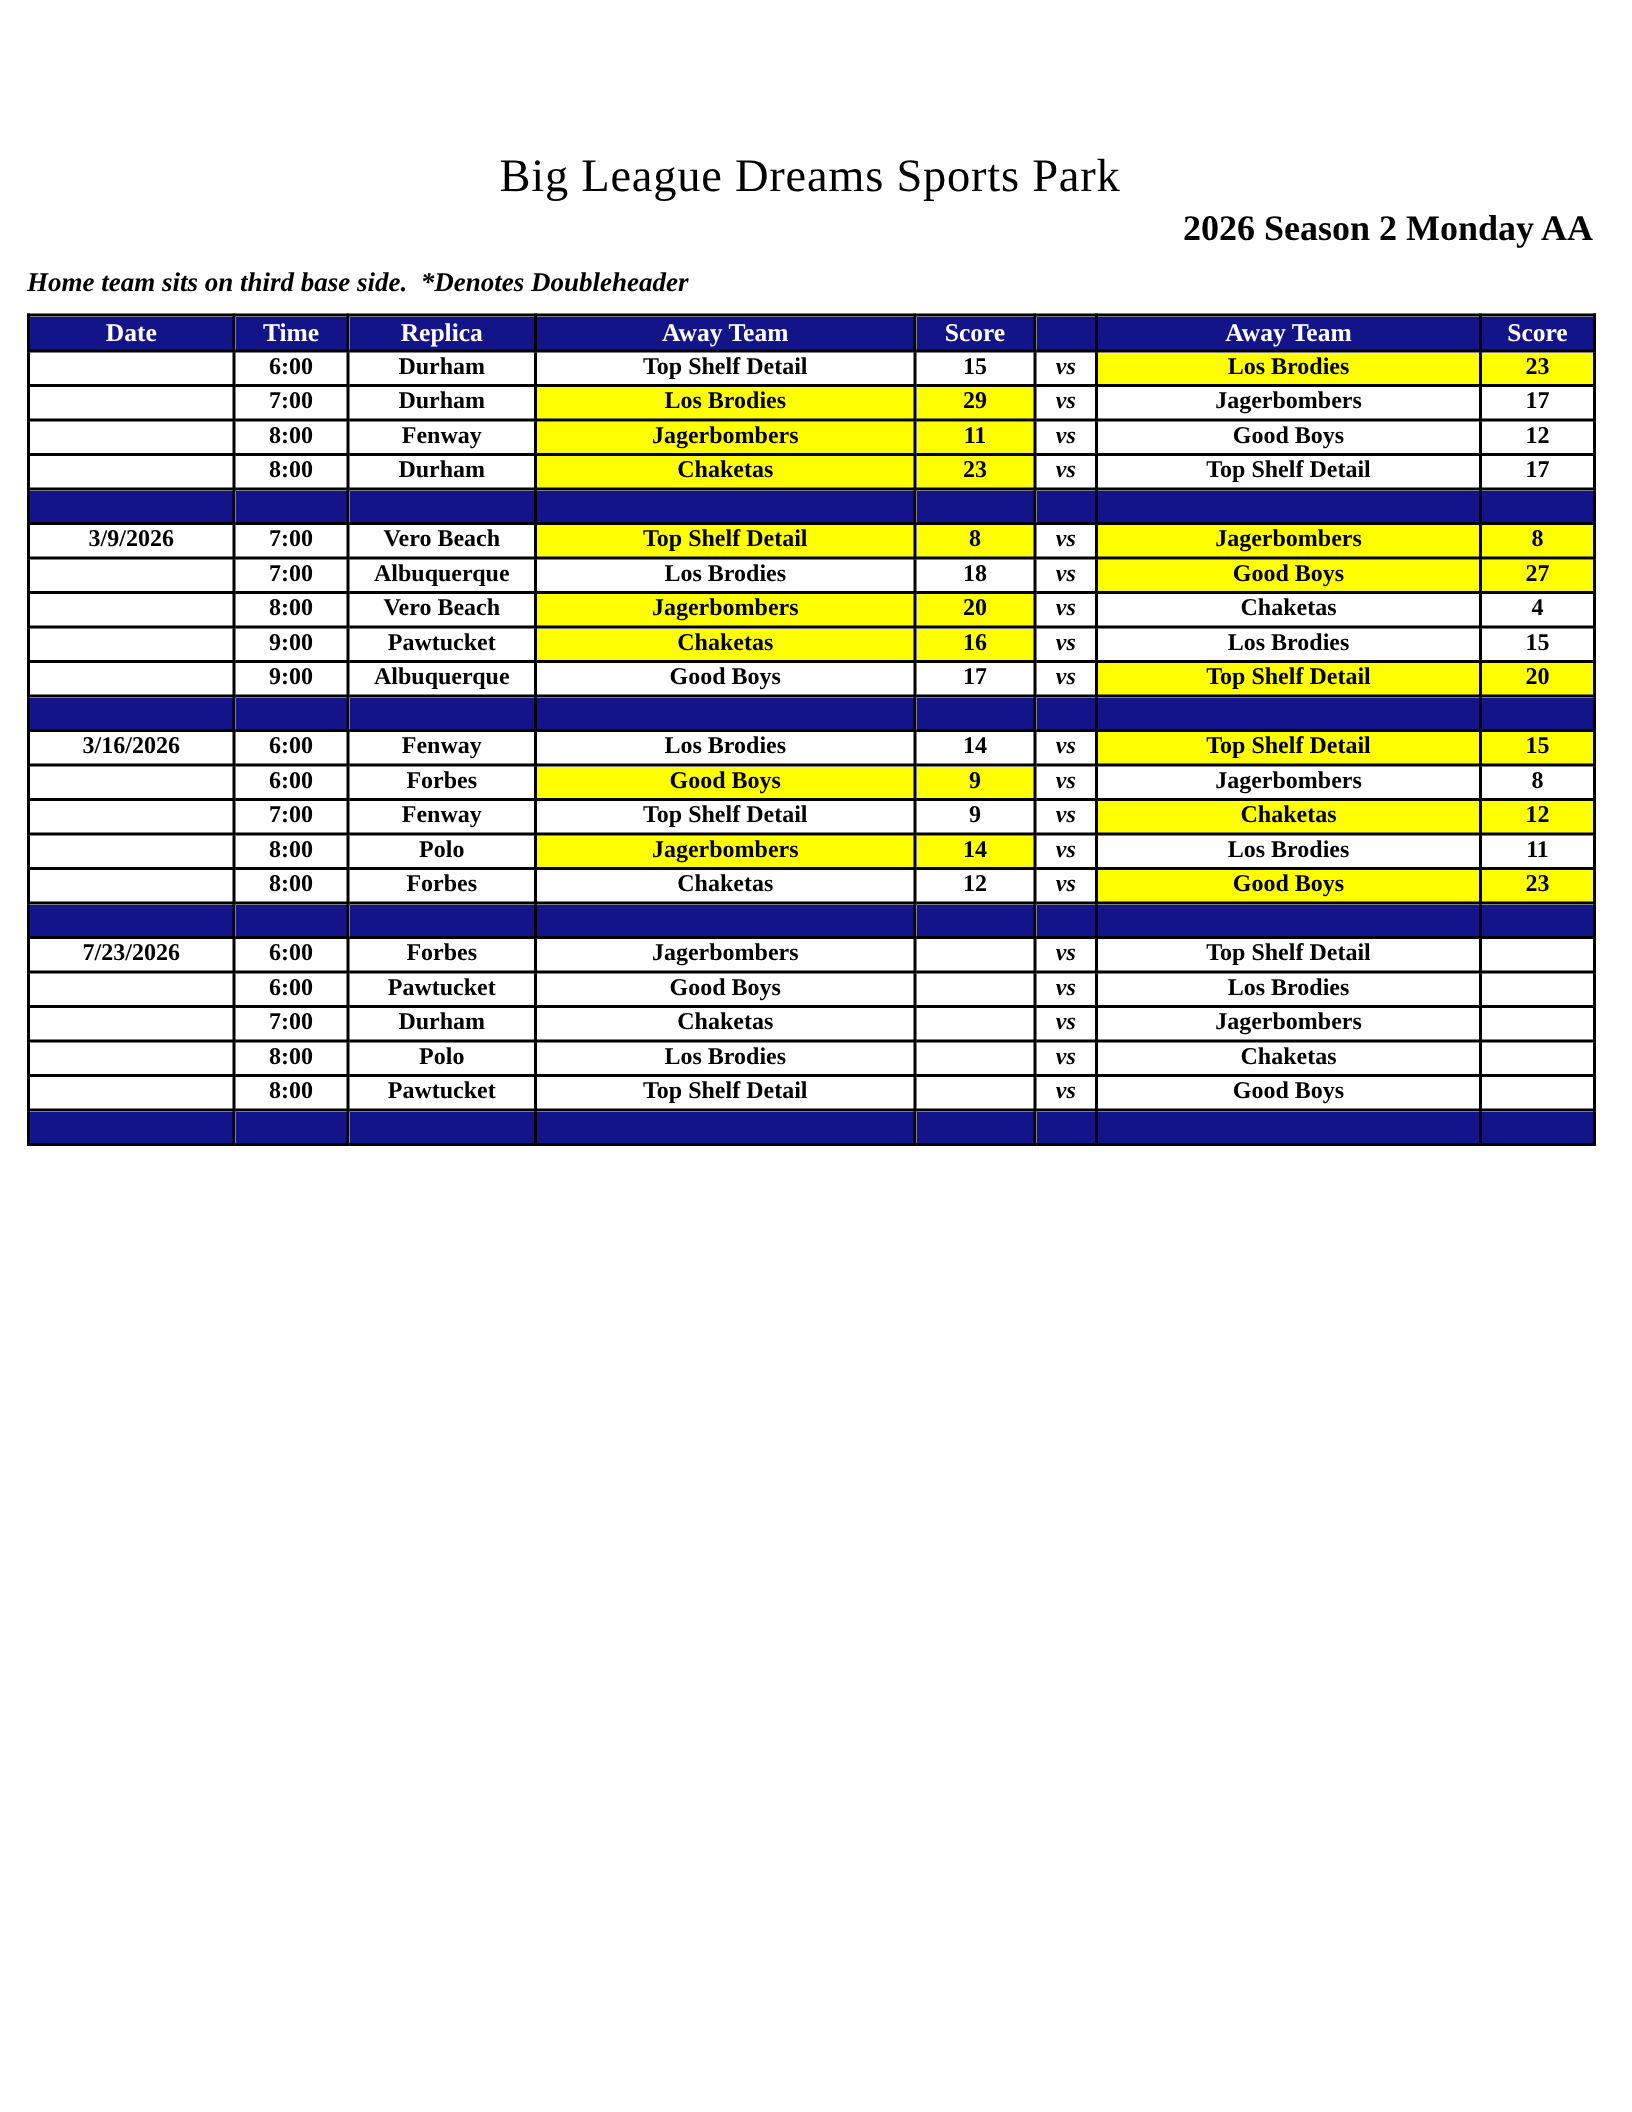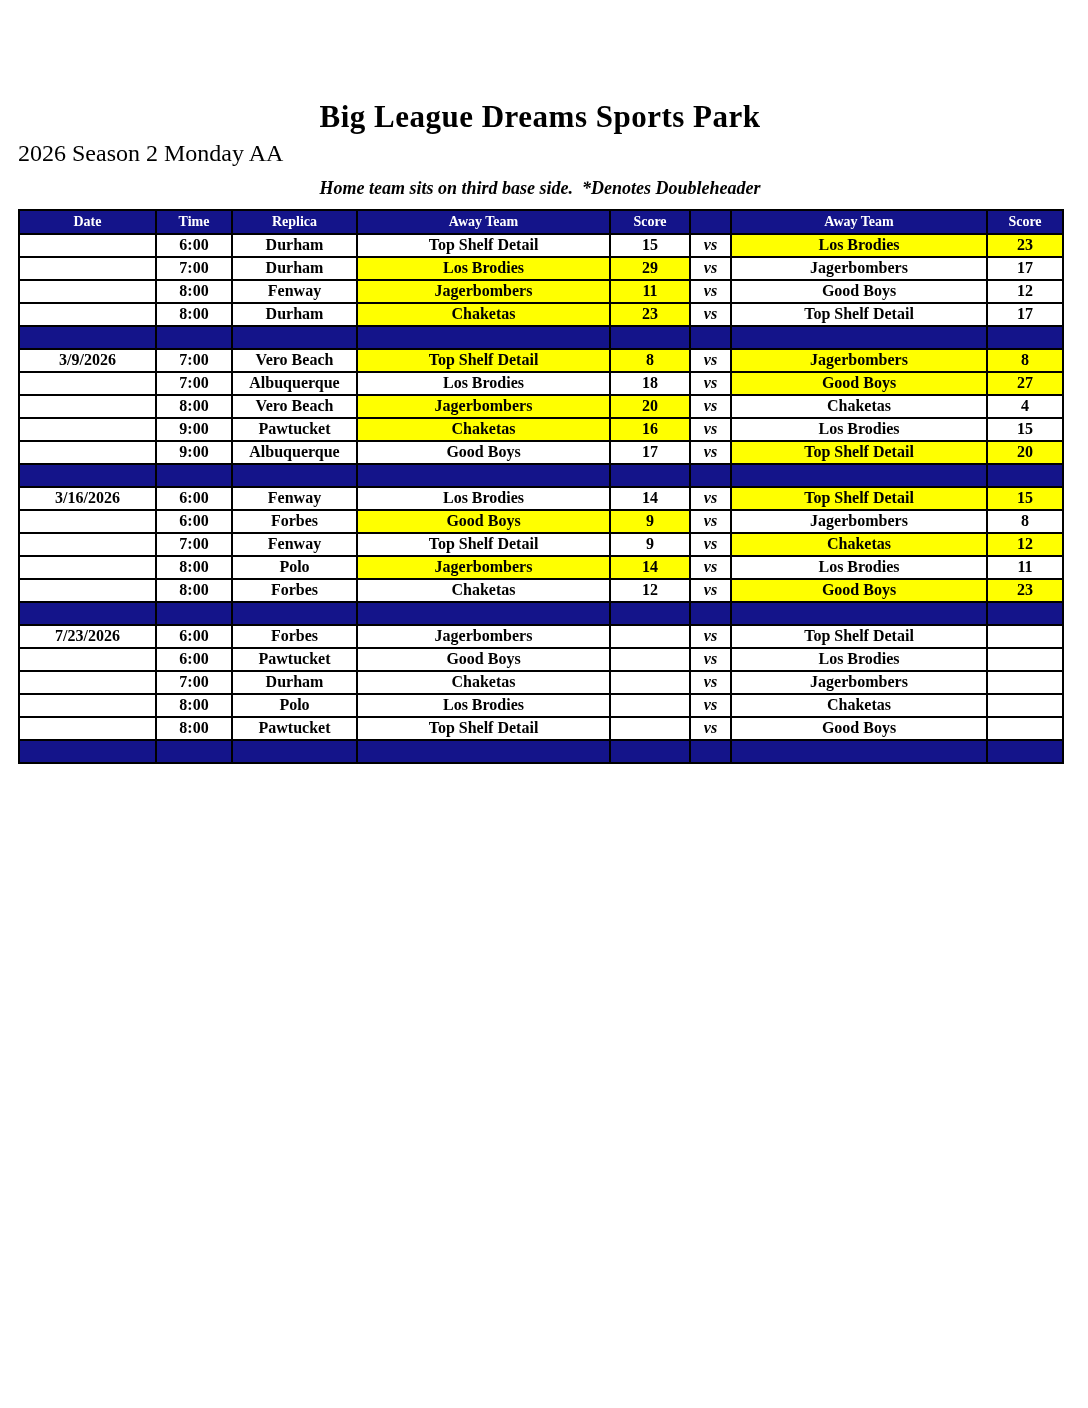--- a/index.html
+++ b/index.html
@@ -9,45 +9,45 @@
   }
   html,body{margin:0;padding:0;}
   body{
     width:1088px;height:1408px;
     background:#ffffff;color:#000;
     font-family:"Liberation Serif", serif;
     overflow:hidden;
   }
   .sheet{padding-top:100px;margin-left:18px;width:1044px;}
   .title{
-    font-size:31px;font-weight:bold;text-align:center;
+    font-size:31px;font-weight:normal;text-align:center;
     line-height:33px;margin:0;letter-spacing:0.5px;
   }
   .subtitle{
-    font-size:24px;font-weight:normal;text-align:left;
+    font-size:24px;font-weight:bold;text-align:right;
     margin:7px 0 0;line-height:26px;
   }
   .note{
-    font-size:18px;font-weight:bold;font-style:italic;text-align:center;
+    font-size:18px;font-weight:bold;font-style:italic;
     margin:12px 0 0;line-height:20px;
   }
   table.schedule{
     border-collapse:collapse;table-layout:fixed;
     width:1044px;margin-top:11px;
   }
   table.schedule td{
     border:2px solid var(--border);
     height:21px;padding:0 2px;
     text-align:center;vertical-align:middle;
     font-weight:bold;font-size:16px;line-height:1.05;
     white-space:nowrap;overflow:hidden;
   }
   tr.head td{
     background:var(--navy);color:#ffffff;
-    font-size:14px;height:22px;
+    font-size:17px;height:22px;
   }
   tr.sep td{background:var(--navy);}
   td.vs{font-style:italic;font-size:15px;}
   td.hl{background:var(--yellow);}
 </style>
 </head>
 <body>
 
 <div class="sheet">
   <h1 class="title">Big League Dreams Sports Park</h1>

